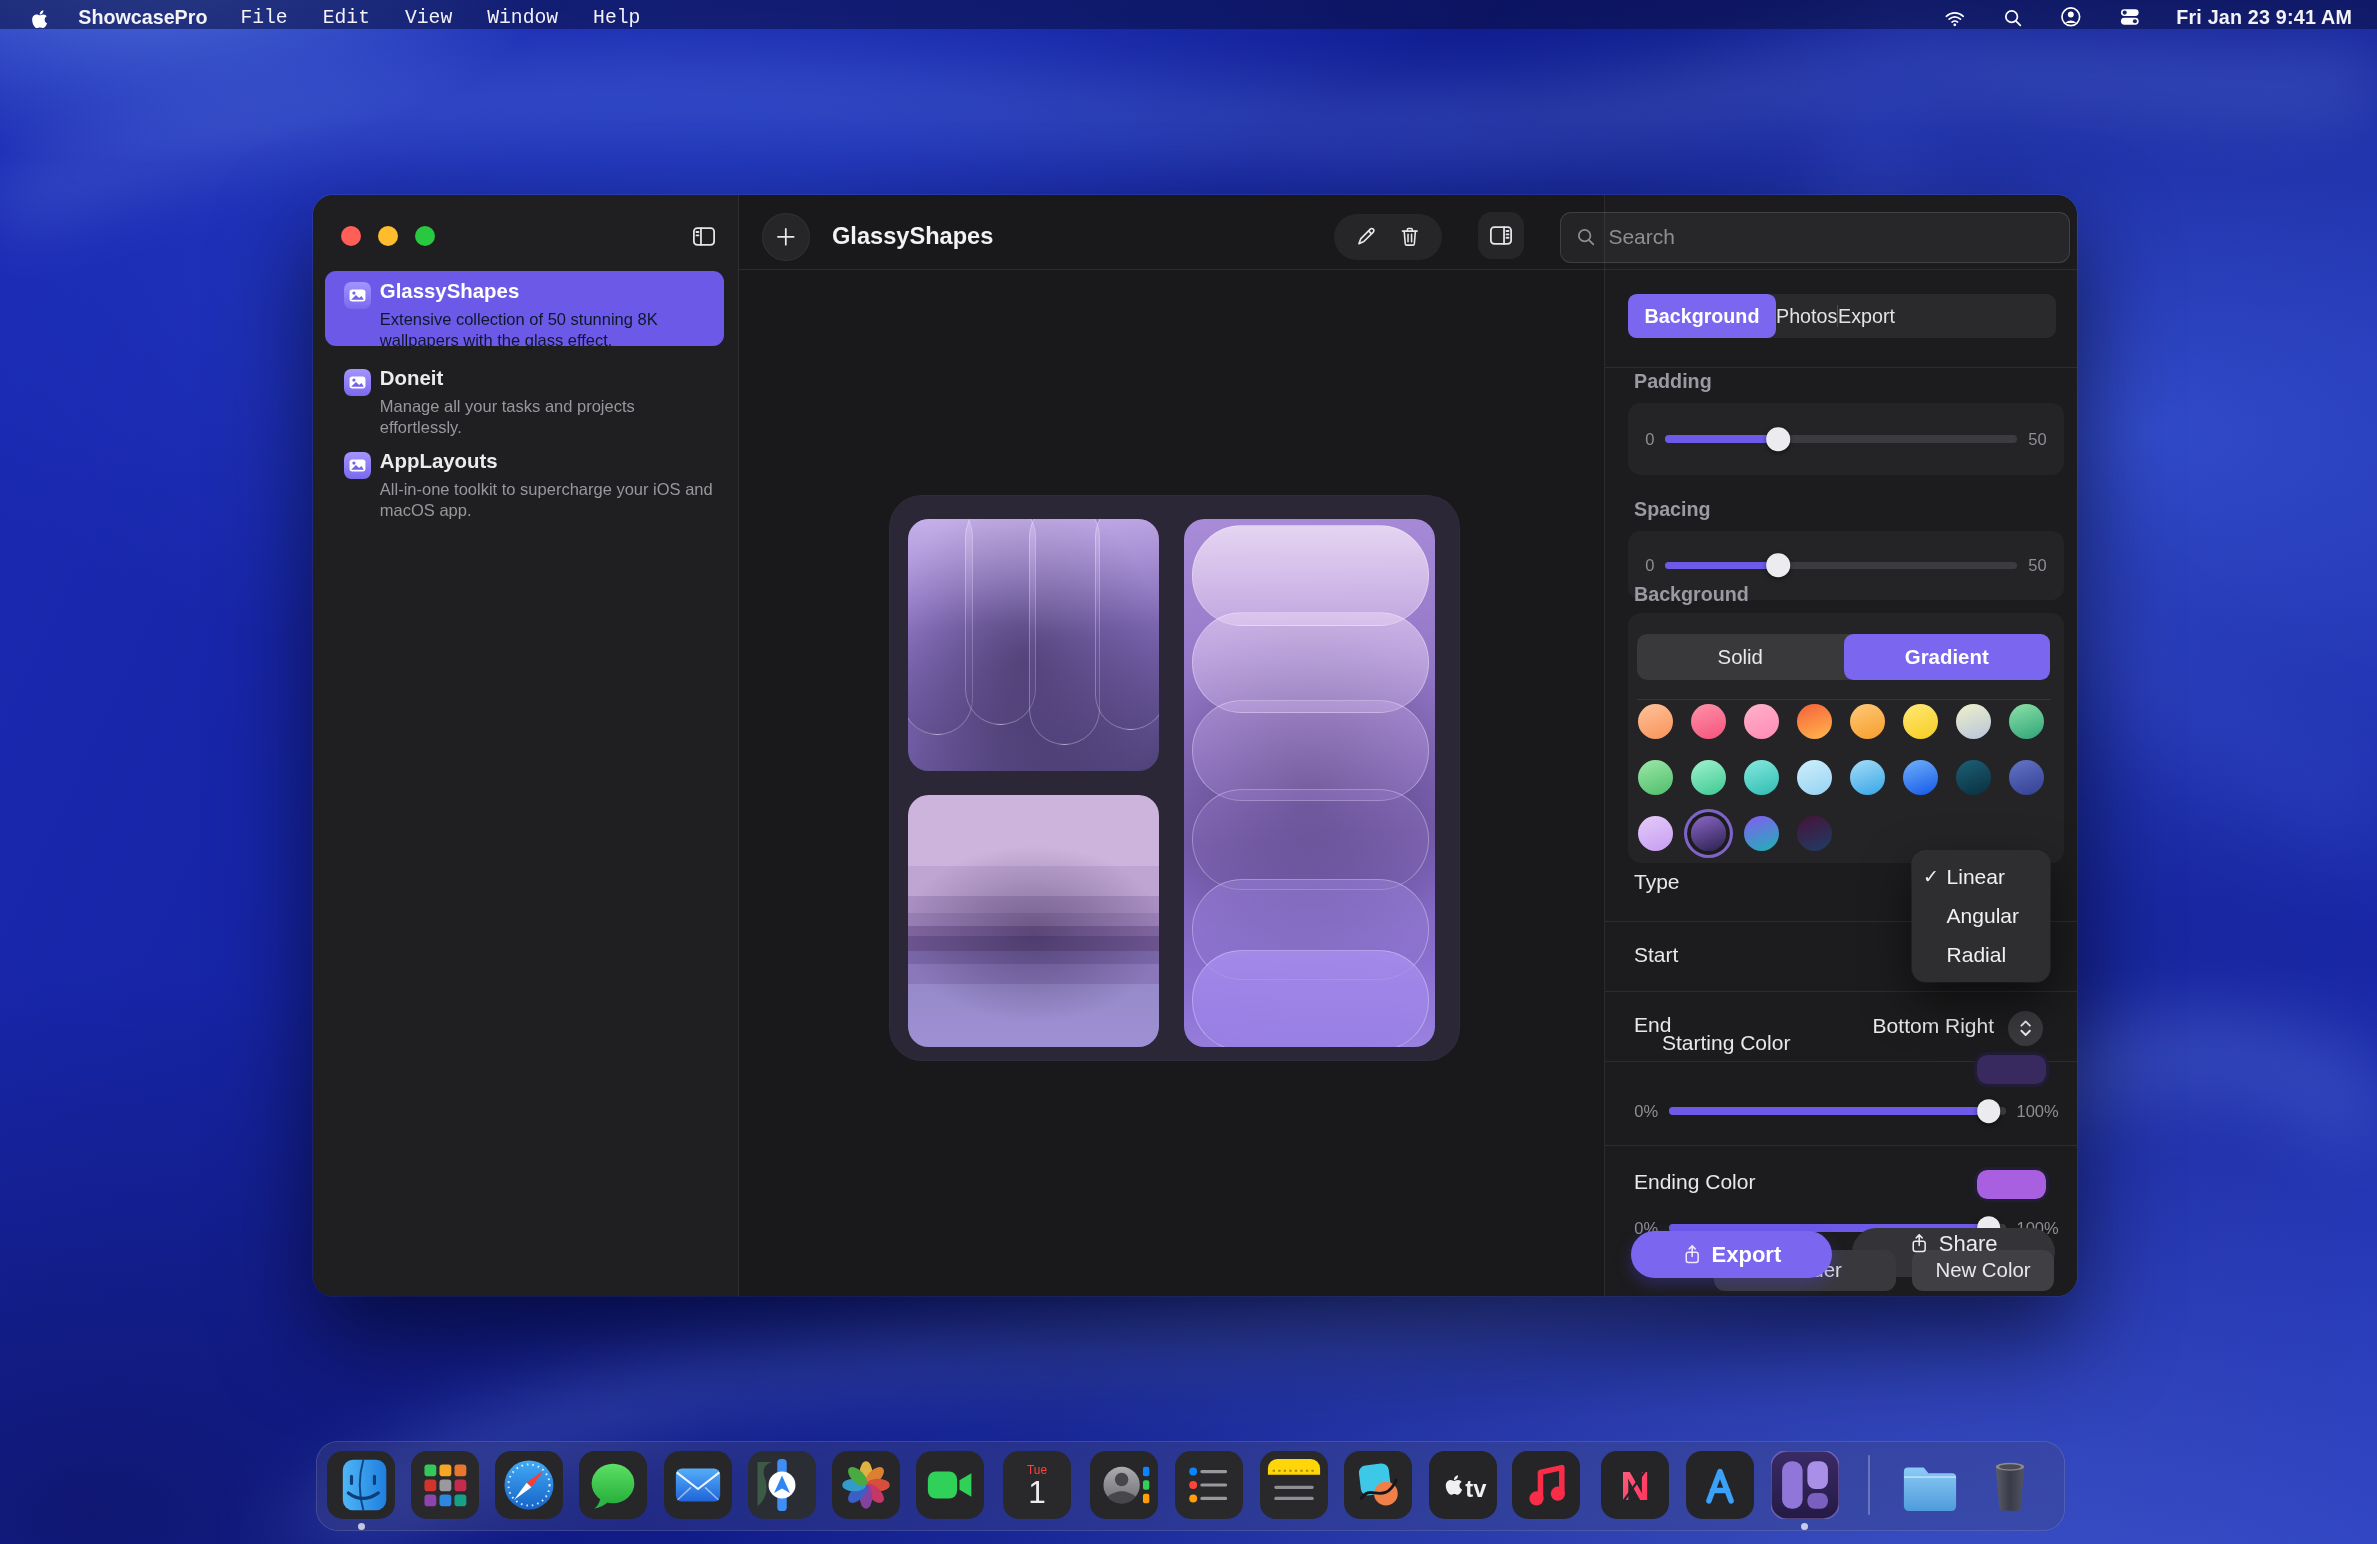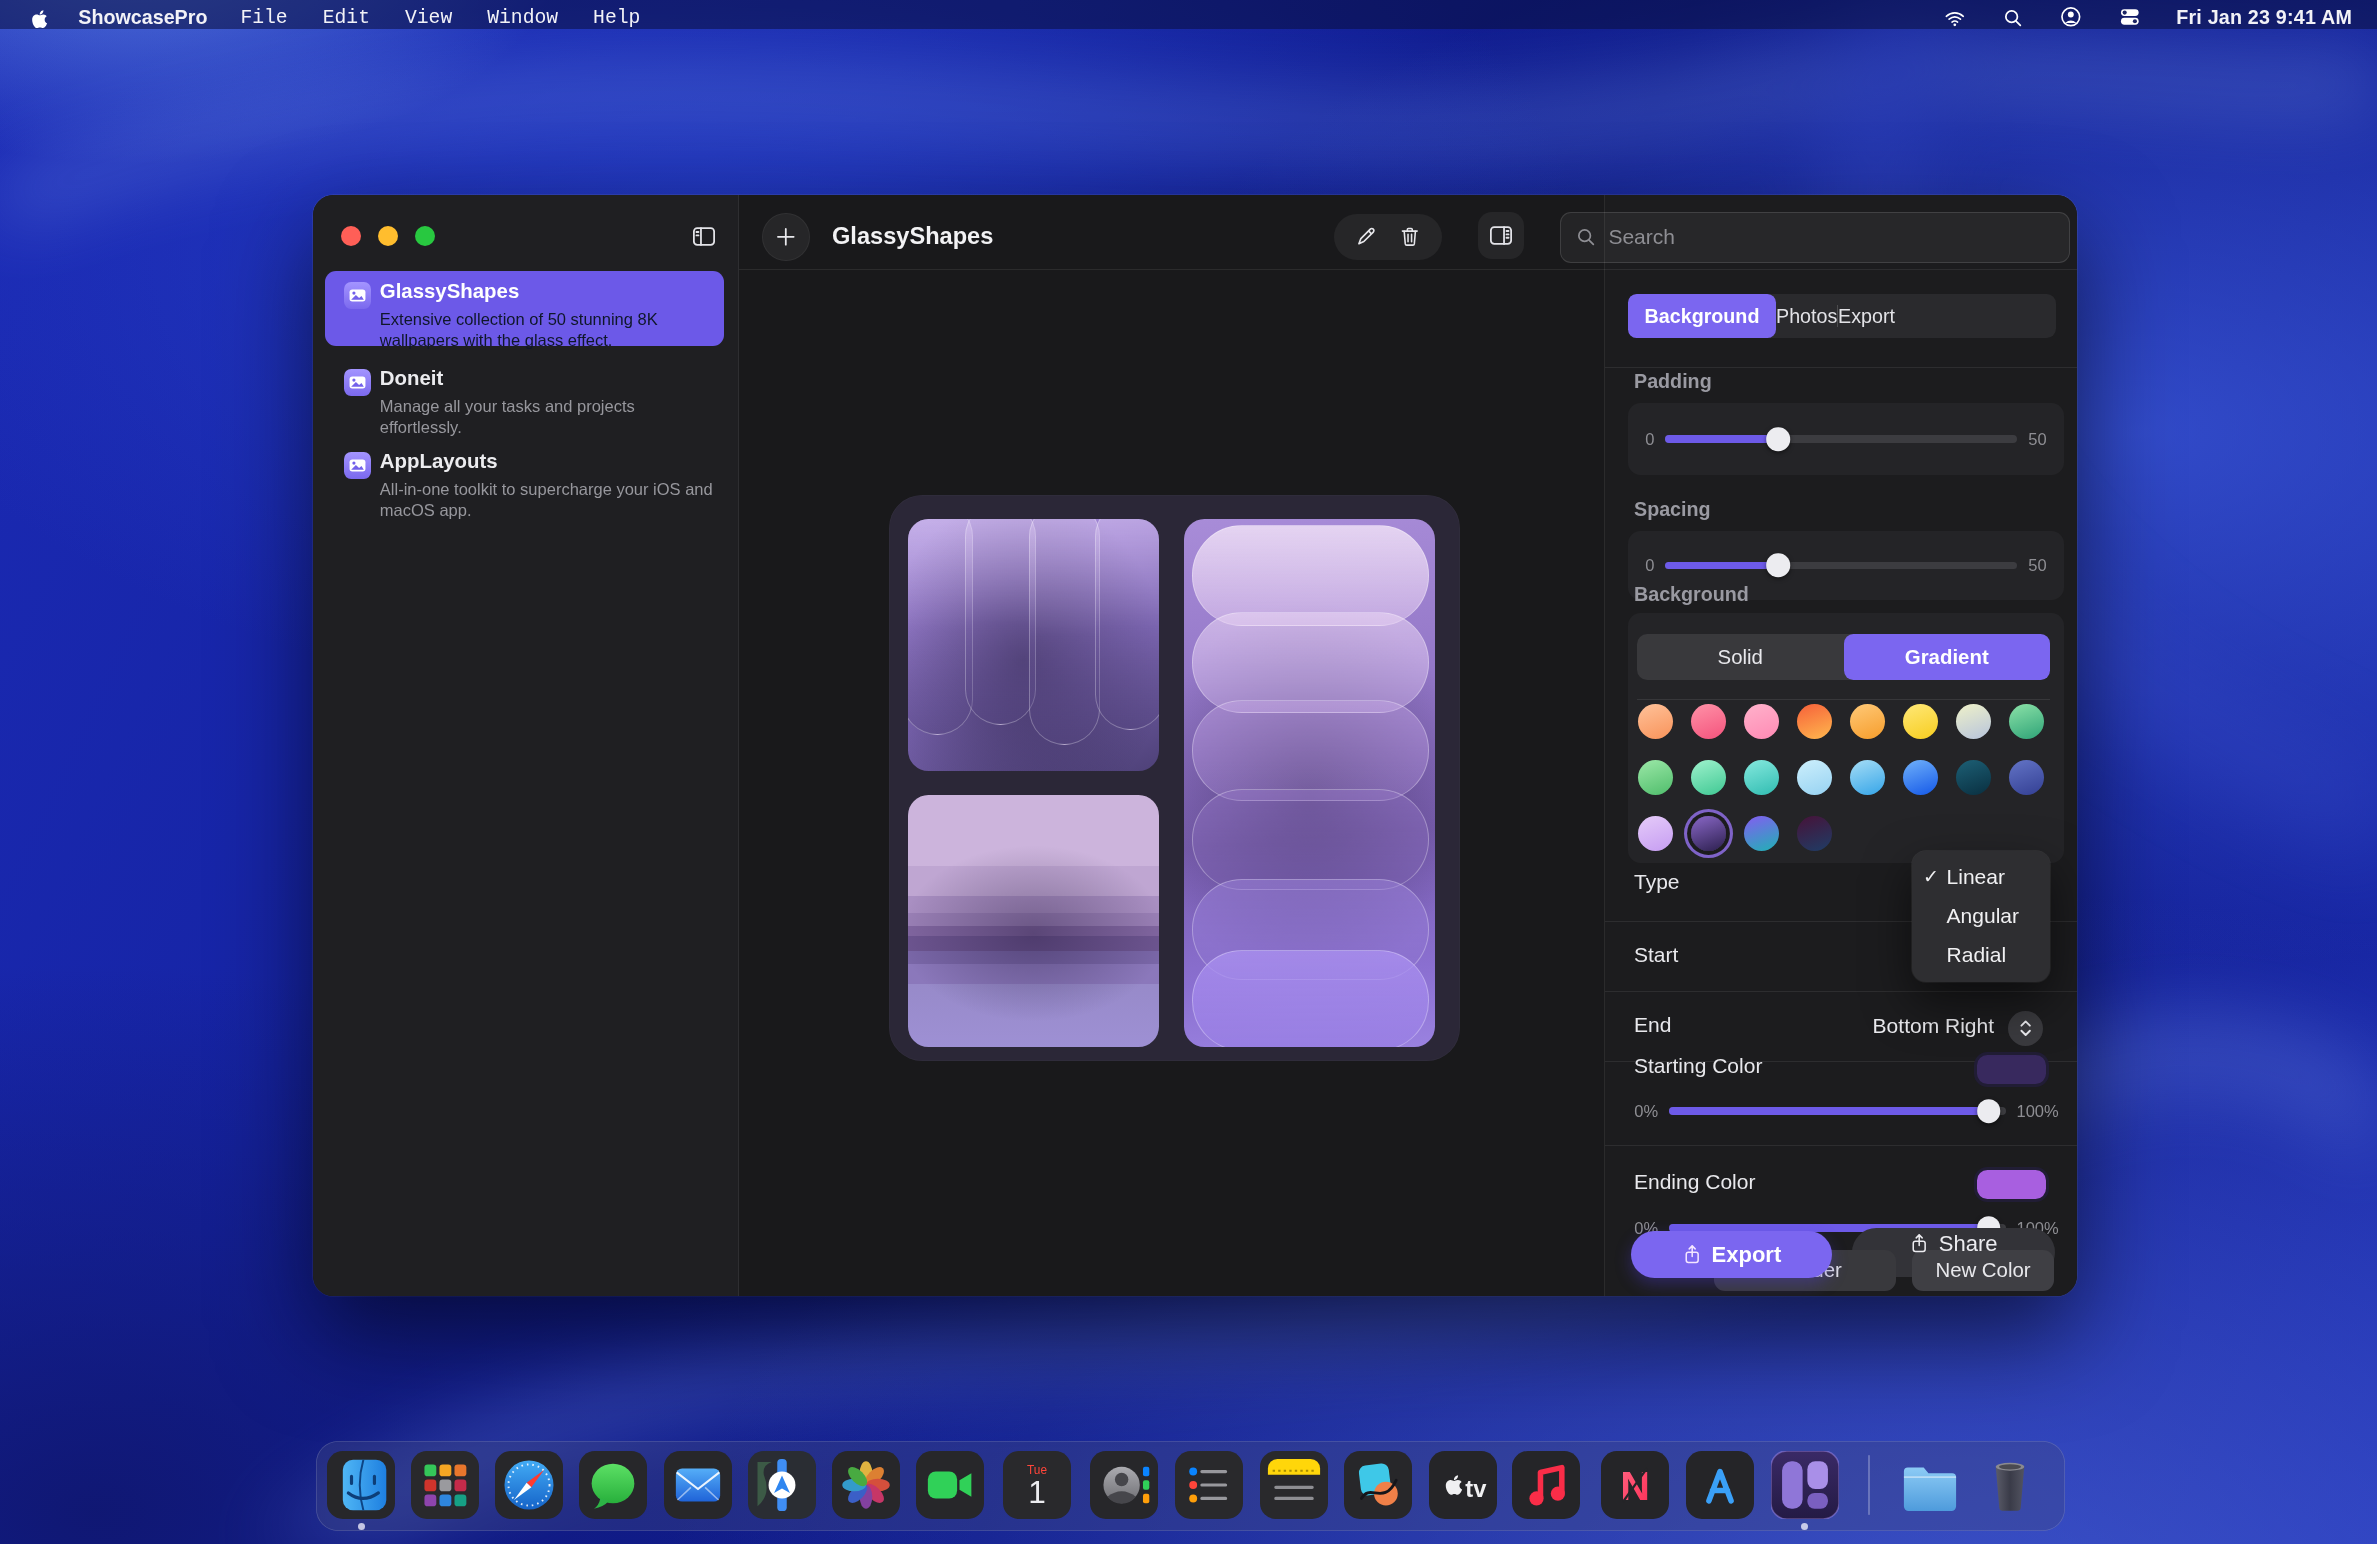--- a/index.html
+++ b/index.html
@@ -391,21 +391,21 @@
     <div class="rowlabel" style="top:818px;">End</div>
     <div class="rowvalue" style="left:1494px;top:819px;width:187px;">Bottom Right</div>
     <div class="stepper">
       <svg width="17.3" height="20.4" viewBox="0 0 20 24" fill="none" stroke="#ececf0" stroke-width="2.2" stroke-linecap="round" stroke-linejoin="round">
           <path d="M5 9 L10 4 L15 9"></path>
           <path d="M5 15 L10 20 L15 15"></path>
         </svg>
     </div>
     <div class="hline" style="top:866px;"></div>
 
-    <div class="rowlabel" style="top:859px;">Starting Color</div>
+    <div class="rowlabel" style="top:836px;margin-left:28px;">Starting Color</div>
     <div class="chip" style="top: 857px; background: rgb(56, 41, 94);"></div>
     <div class="oprow" style="top:898px;">
       <div class="sliderrow" style="padding:0 6.3px;">
         <span class="s-cap">0%</span>
         <div class="s-track" style="--pct: 95%;">
           <div class="s-fill"></div>
             <div class="s-thumb"></div>
         </div>
         <span class="s-cap">100%</span>
       </div>

